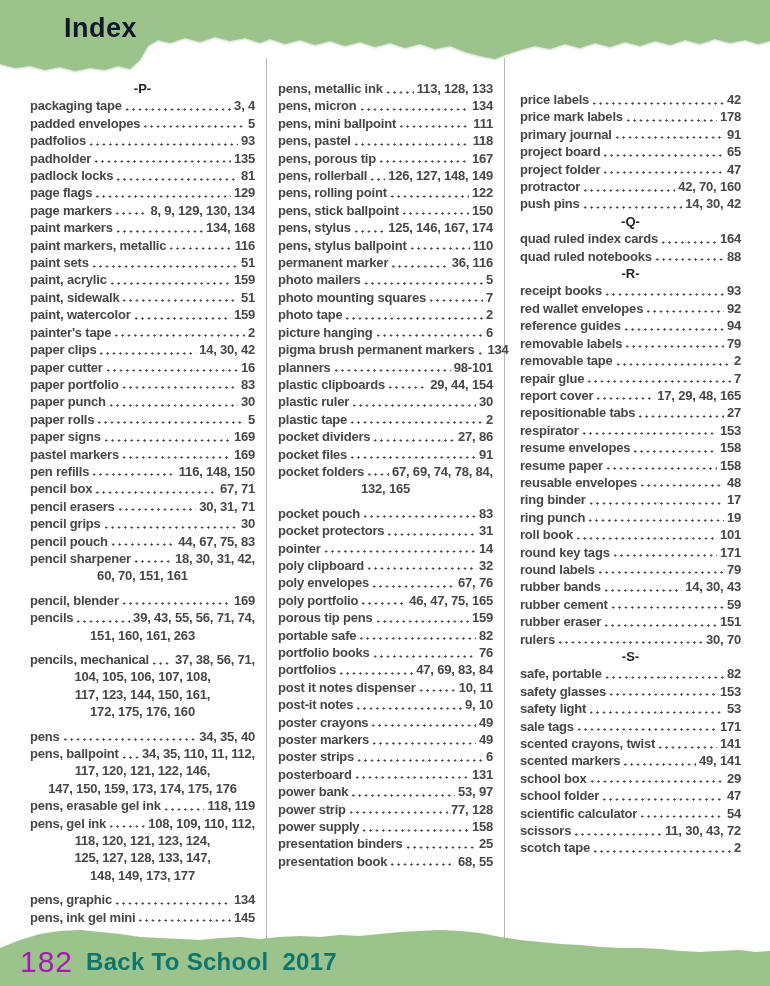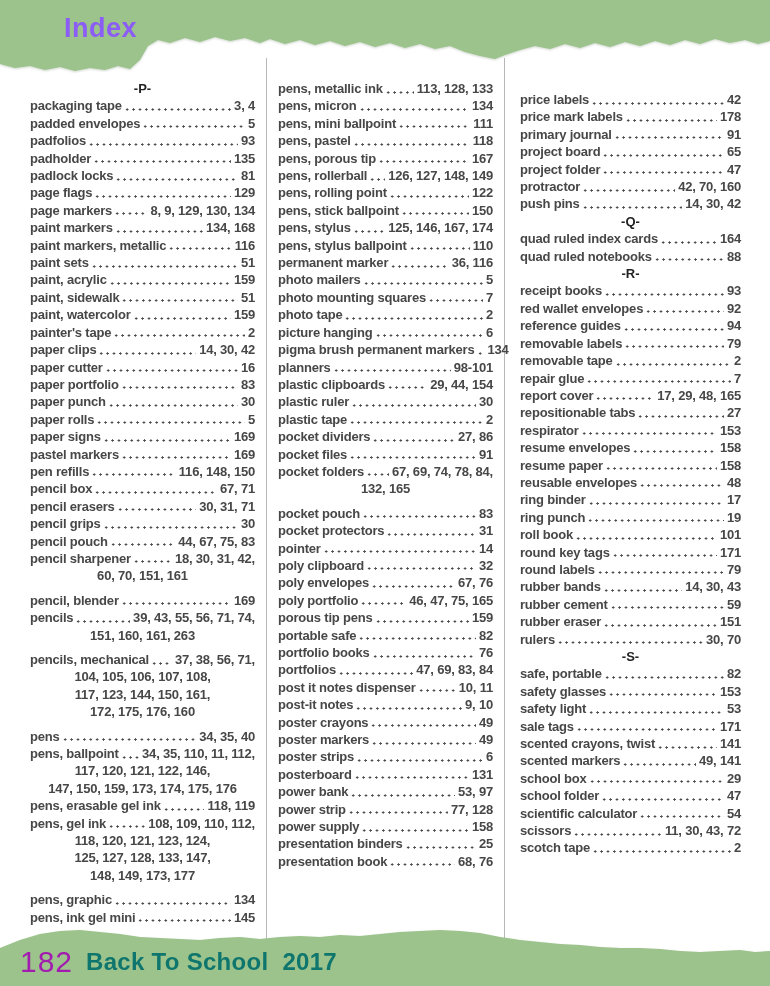--- a/index.html
+++ b/index.html
@@ -7,21 +7,21 @@
     position:relative;width:770px;height:986px;background:#ffffff;overflow:hidden;
     font-family:"Liberation Sans",sans-serif;
   }
   
   .band{position:absolute;left:0;width:770px;pointer-events:none;}
   .band svg{display:block;filter:drop-shadow(0 1px 1px rgba(60,90,50,.25));}
   .band-top{top:0;}
   .band-bottom{bottom:0;}
   .page-title{
     position:absolute;top:13px;left:64px;
-    font-size:27px;font-weight:700;color:#8b5cf6;letter-spacing:.5px;
+    font-size:27px;font-weight:700;color:#0f172a;letter-spacing:.5px;
   }
   .footer-pagenum{
     position:absolute;left:20px;bottom:7px;
     font-size:30px;font-weight:400;color:#a21caf;letter-spacing:1px;
   }
   .footer-title{
     position:absolute;left:86px;bottom:10px;
     font-size:24px;font-weight:700;color:#0f766e;white-space:pre;letter-spacing:.3px;
   }
   
@@ -639,21 +639,21 @@
           <div class="row">
             <span class="term">presentation binders</span>
             <span class="leader"></span>
             <span class="pages">25</span>
           </div>
         </div>
         <div class="entry">
           <div class="row">
             <span class="term">presentation book</span>
             <span class="leader"></span>
-            <span class="pages">68, 76</span>
+            <span class="pages">68, 55</span>
           </div>
         </div>
       </div>
     <div class="col col-3">
         <div class="entry">
           <div class="row">
             <span class="term">price labels</span>
             <span class="leader"></span>
             <span class="pages">42</span>
           </div>

